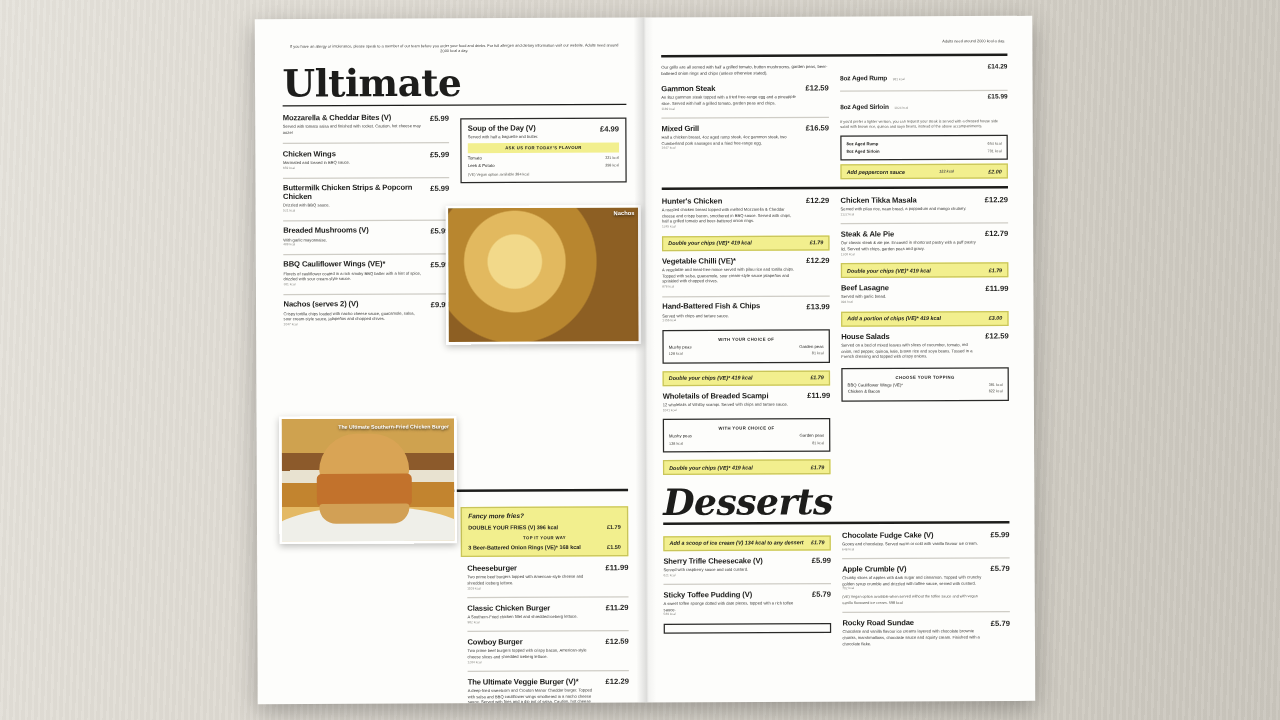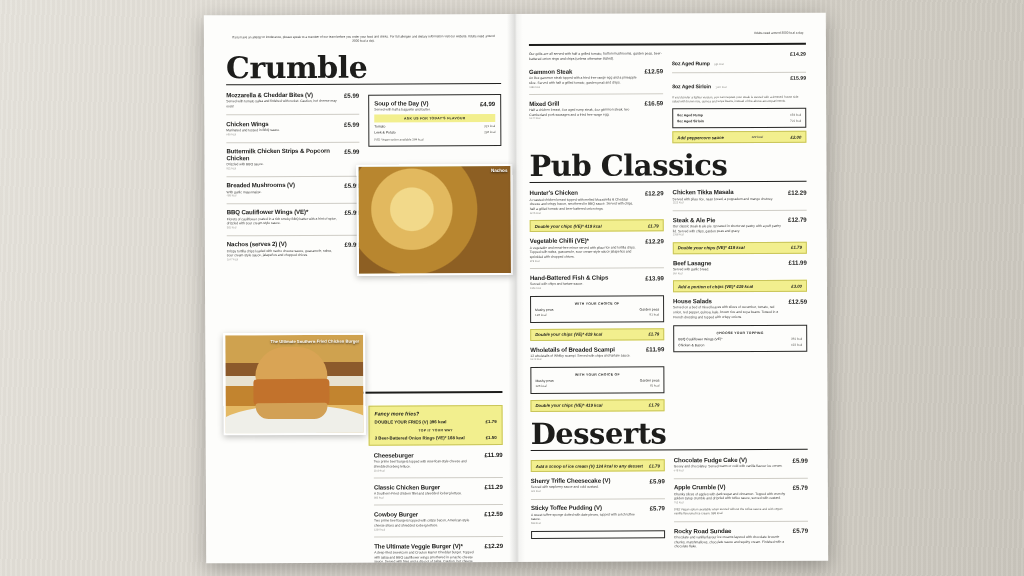--- a/index.html
+++ b/index.html
@@ -106,21 +106,21 @@
 <body>
 
 <div class="surface"></div>
 
 <div class="menu">
 
   <div class="page left">
 
     <div class="allergen">If you have an allergy or intolerance, please speak to a member of our team before you order your food and drinks. For full allergen and dietary information visit our website. Adults need around 2000 kcal a day.</div>
 
-    <h1 class="section st-title">Crumble</h1>
+    <h1 class="section st-title">Ultimate</h1>
     <div class="rule"></div>
 
     <div class="cols">
       <div class="col">
 
         <div class="item">
           <div class="txt">
             <div class="name">Mozzarella &amp; Cheddar Bites (V)</div>
             <div class="desc">Served with tomato salsa and finished with rocket. Caution, hot cheese may ooze!</div>
           </div>
@@ -335,21 +335,20 @@
           </div>
         </div>
         <div class="yellowstrip">
           <span>Add peppercorn sauce</span>
           <span class="tiny">122 kcal</span>
           <span>£2.00</span>
         </div>
       </div>
     </div>
 
-    <h1 class="section pc-title" style="margin-top:4px;">Pub Classics</h1>
     <div class="rule"></div>
 
     <div class="cols">
       <div class="col">
         <div class="item">
           <div class="txt">
             <div class="name">Hunter's Chicken</div>
             <div class="desc">A roasted chicken breast topped with melted Mozzarella &amp; Cheddar cheese and crispy bacon, smothered in BBQ sauce. Served with chips, half a grilled tomato and beer-battered onion rings.</div>
             <div class="kcal">1245 kcal</div>
           </div>
@@ -470,21 +469,21 @@
             <span class="tiny">381 kcal</span>
           </div>
           <div class="choice-row">
             <span>Chicken &amp; Bacon</span>
             <span class="tiny">622 kcal</span>
           </div>
         </div>
       </div>
     </div>
 
-    <h1 class="section ds-title" style="margin-top:4px;">Desserts</h1>
+    <h1 class="section ds-title" style="margin-top:4px;font-style:italic;">Desserts</h1>
     <div class="rule"></div>
 
     <div class="cols">
       <div class="col">
         <div class="yellowstrip">
           <span>Add a scoop of ice cream (V) 134 kcal to any dessert</span>
           <span>£1.79</span>
         </div>
         <div class="item">
           <div class="txt">

